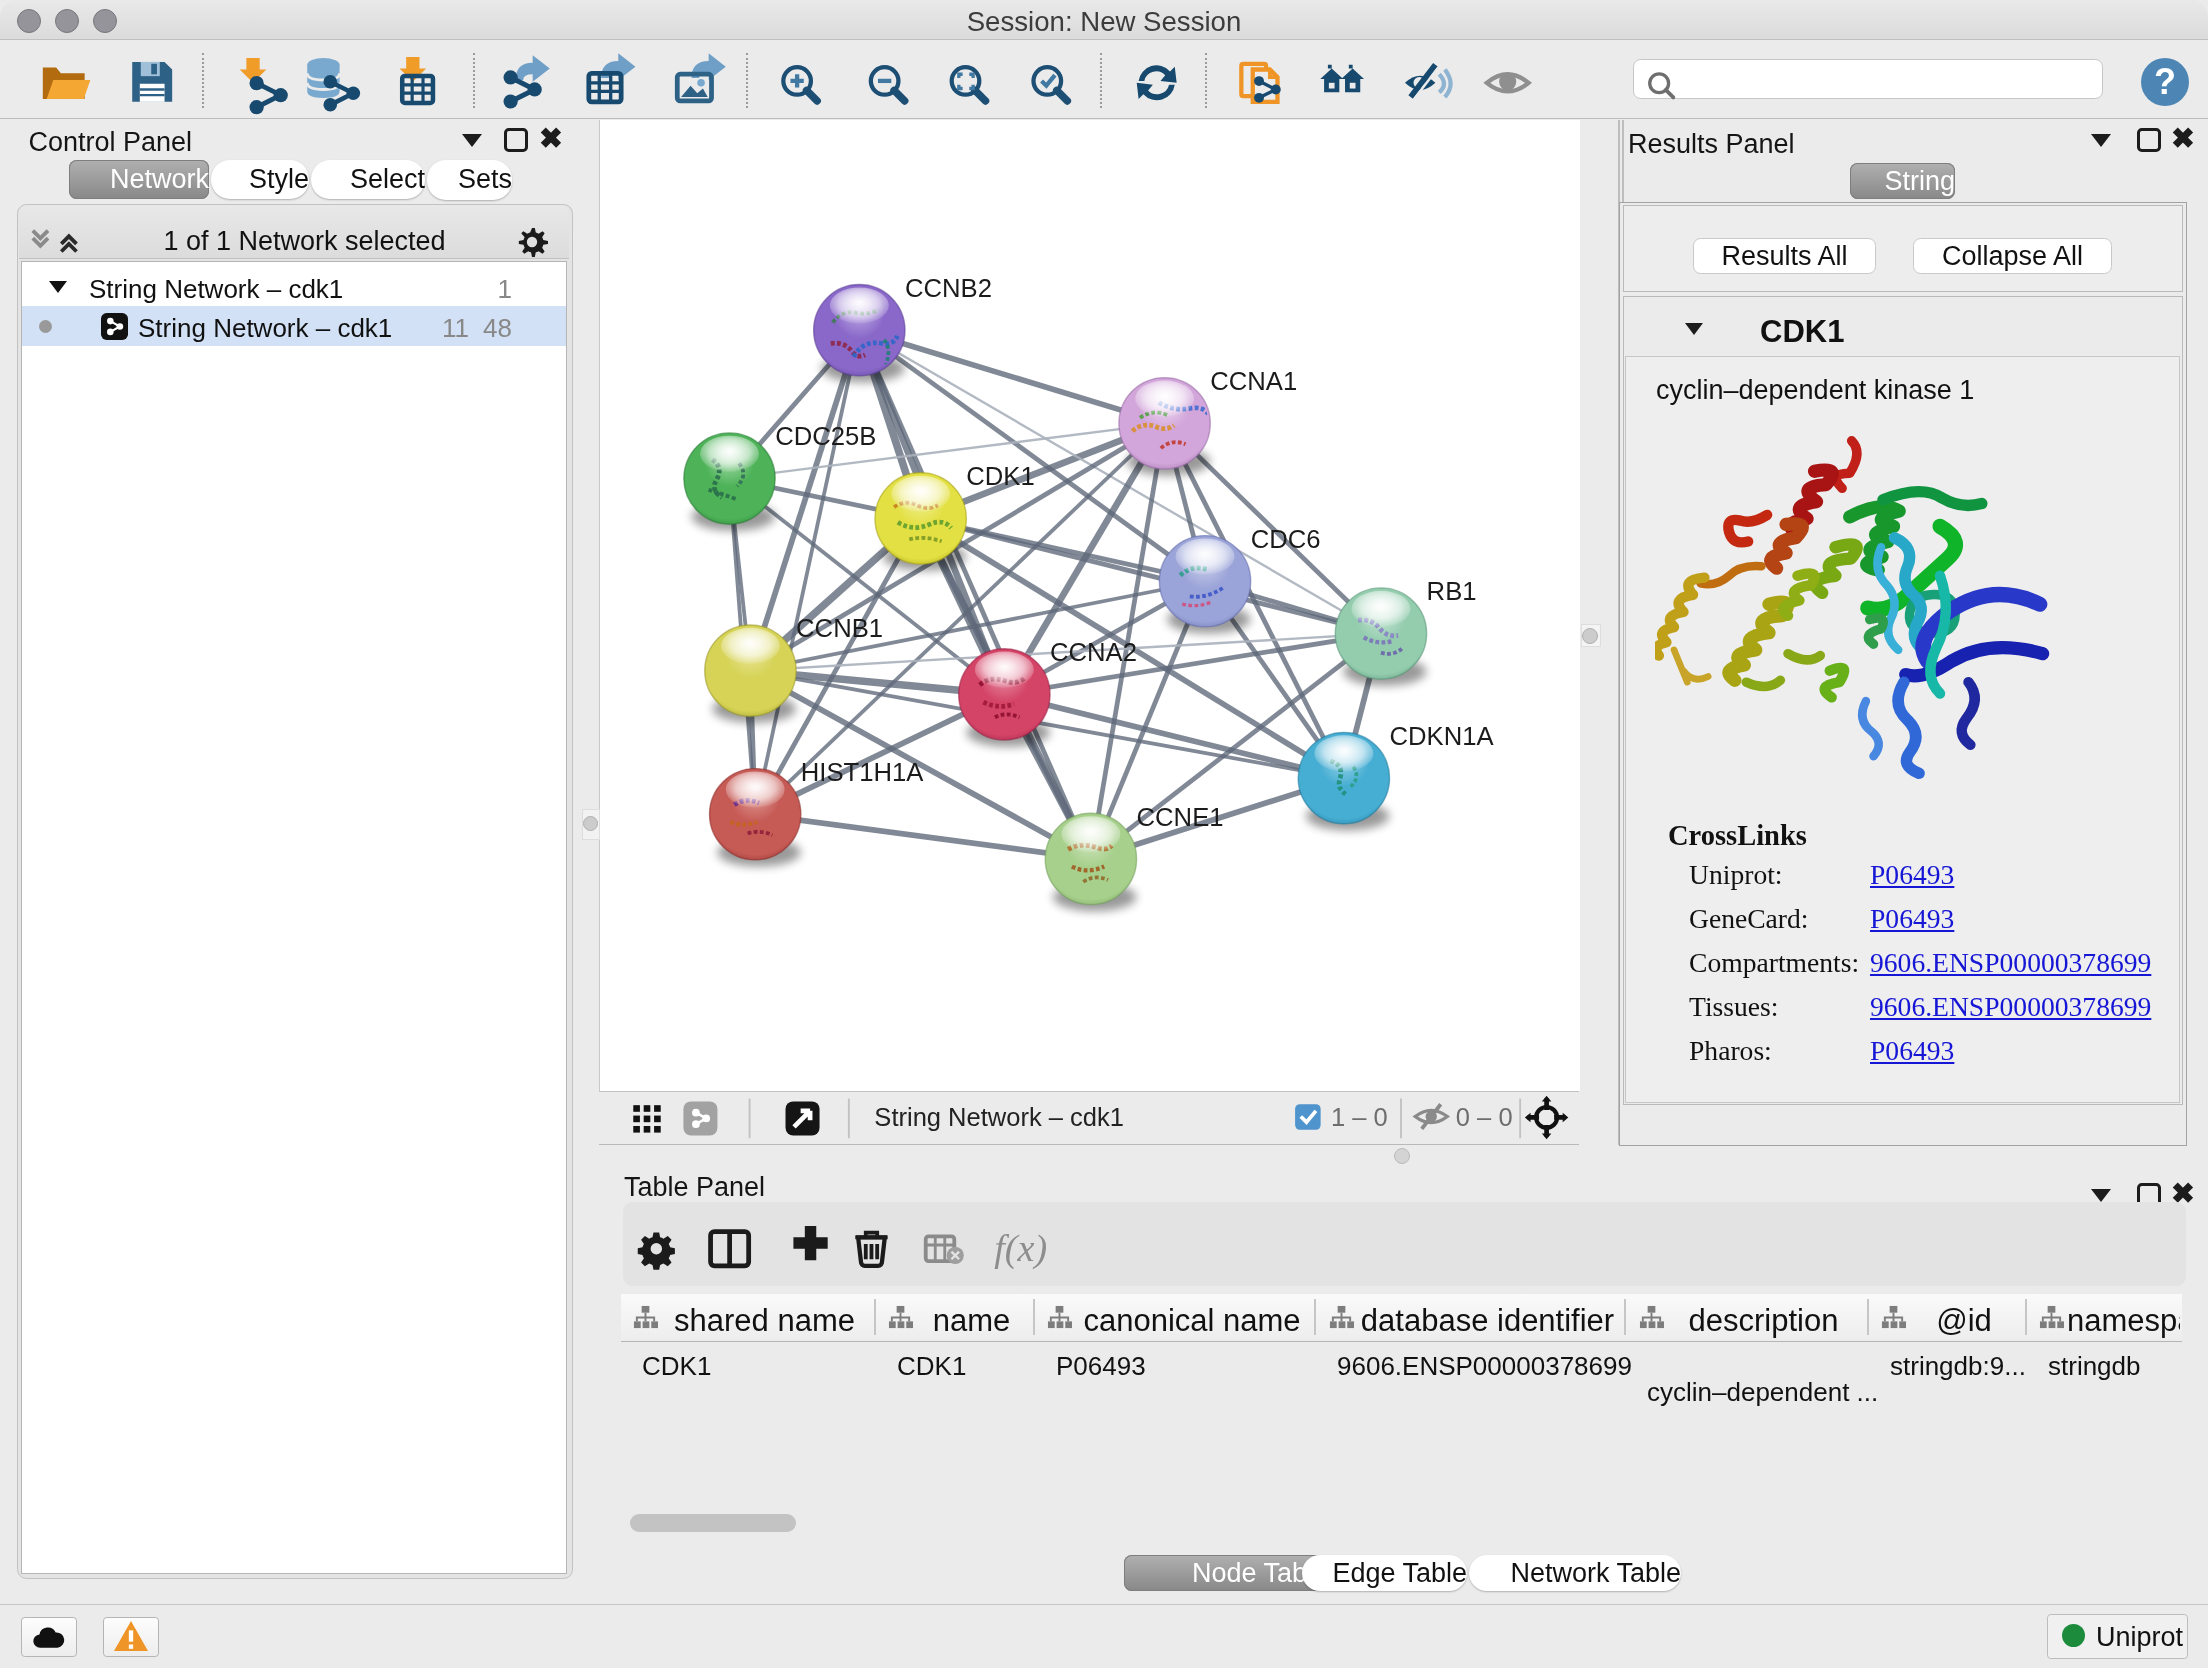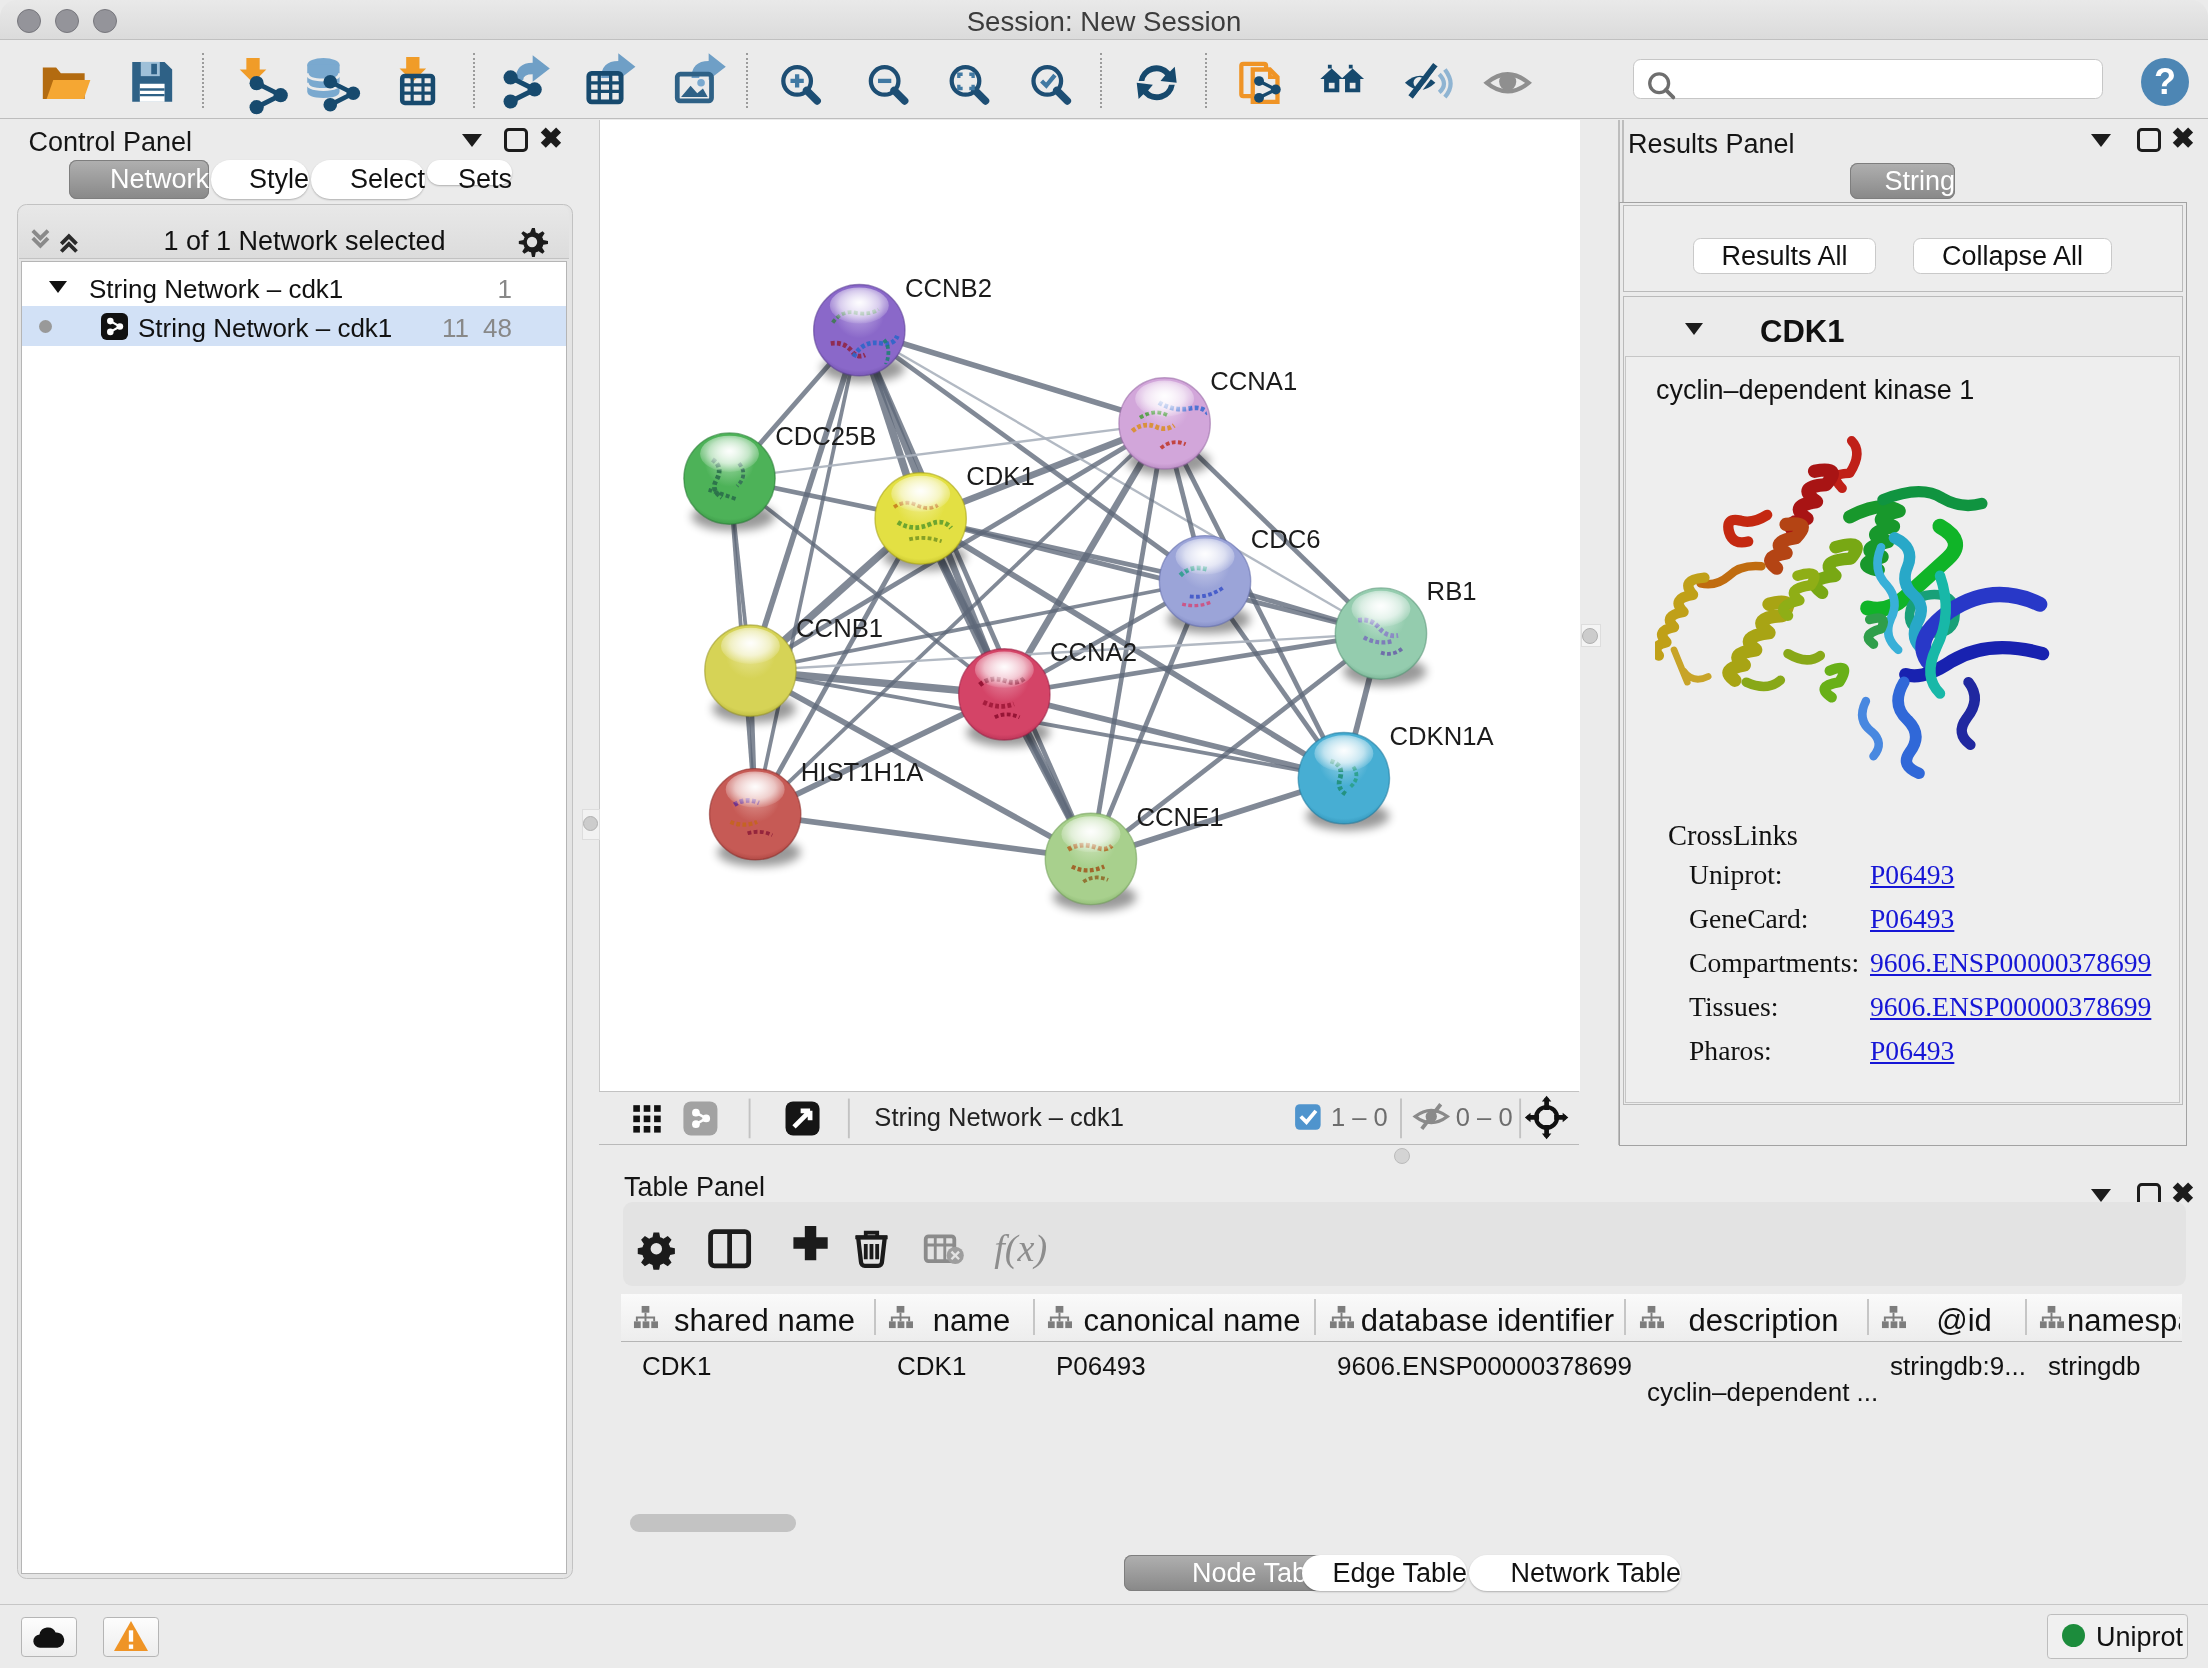--- a/index.html
+++ b/index.html
@@ -279,21 +279,21 @@
 <div class="abs" id="searchbox"></div>
 <div class="abs" id="helpbtn">?</div>
 
 <div class="abs ptitle" style="left:28.5px;top:127px;">Control Panel</div>
 <div class="abs pbtn-tri" style="left:462px;top:134px;"></div>
 <div class="abs pbtn-sq" style="left:504px;top:128px;"></div>
 <div class="abs pbtn-x" style="left:539px;top:126px;">✖</div>
 <div class="abs tab sel" style="left:69px;top:160px;width:140px;height:39px;line-height:39px;">Network</div>
 <div class="abs tab uns" style="left:211px;top:160px;width:98px;height:39px;line-height:39px;">Style</div>
 <div class="abs tab uns" style="left:311px;top:160px;width:114px;height:39px;line-height:39px;">Select</div>
-<div class="abs tab uns" style="left:427px;top:160px;width:85px;height:25px;line-height:39px;">Sets</div>
+<div class="abs tab uns" style="left:427px;top:160px;width:85px;height:40px;line-height:39px;">Sets</div>
 <div class="abs" id="cp-box"></div>
 <div class="abs" id="cp-head"></div>
 <div class="abs" style="left:285px;top:226px;width:0;height:0;"></div>
 <div class="abs" style="left:105px;top:226px;width:399px;text-align:center;font-size:27px;color:#111;" id="cp-headtext">1 of 1 Network selected</div>
 <div class="abs" id="cp-list"></div>
 <svg class="abs" style="left:28.5px;top:223px;" width="57" height="38" viewBox="0 0 60 40">
 <path d="M4 8 L12 16 L20 8 M4 16 L12 24 L20 16" stroke="#8a8a8a" stroke-width="4" fill="none"></path>
 <path d="M34 22 L42 14 L50 22 M34 30 L42 22 L50 30" stroke="#2a2a2a" stroke-width="4" fill="none"></path>
 </svg>
 <svg class="abs" style="left:516px;top:226px;" width="32" height="32" viewBox="0 0 34 34">
@@ -572,21 +572,21 @@
 <path d="M405 180 q-50 -24 -96 8 q-38 28 -22 52" stroke="#2838c8" stroke-width="16"></path>
 <path d="M408 232 q-56 -16 -96 8 q-30 20 -48 14" stroke="#1822b0" stroke-width="14"></path>
 <path d="M300 150 q14 40 -4 76 q-14 30 4 48" stroke="#18b8a8" stroke-width="11"></path>
 <path d="M262 262 q-14 24 4 40 q16 16 2 34 q-10 14 10 22" stroke="#3068d8" stroke-width="12"></path>
 <path d="M222 282 q-10 20 6 32 q14 12 2 26" stroke="#4888e0" stroke-width="9"></path>
 <path d="M330 262 q14 18 -2 38 q-12 16 4 28" stroke="#2028a0" stroke-width="11"></path>
 <path d="M150 150 q26 -8 14 10 q-28 4 -12 16 q-26 6 -12 16" stroke="#8fae16" stroke-width="11"></path>
 <path d="M226 196 q20 -6 12 10 q-22 6 -8 16" stroke="#2f9e4a" stroke-width="10"></path>
 </g>
 </svg>
-<div class="abs" style="left:1668px;top:820px;font-size:28.5px;font-weight:normal;color:#111;font-family:'Liberation Serif',serif;">CrossLinks</div>
+<div class="abs" style="left:1668px;top:820px;font-size:28.5px;font-weight:bold;color:#111;font-family:'Liberation Serif',serif;">CrossLinks</div>
 <div class="abs" style="left:1689px;top:853px;width:495px;font-family:'Liberation Serif',serif;font-size:27.6px;color:#111;line-height:44px;">
 <div>Uniprot:</div>
     <div>GeneCard:</div>
     <div>Compartments:</div>
     <div>Tissues:</div>
     <div>Pharos:</div>
 </div>
 <div class="abs" style="left:1870px;top:853px;width:342px;font-family:'Liberation Serif',serif;font-size:27.6px;color:#1616d6;line-height:44px;text-decoration:underline;">
 <div>P06493</div>
     <div>P06493</div>

